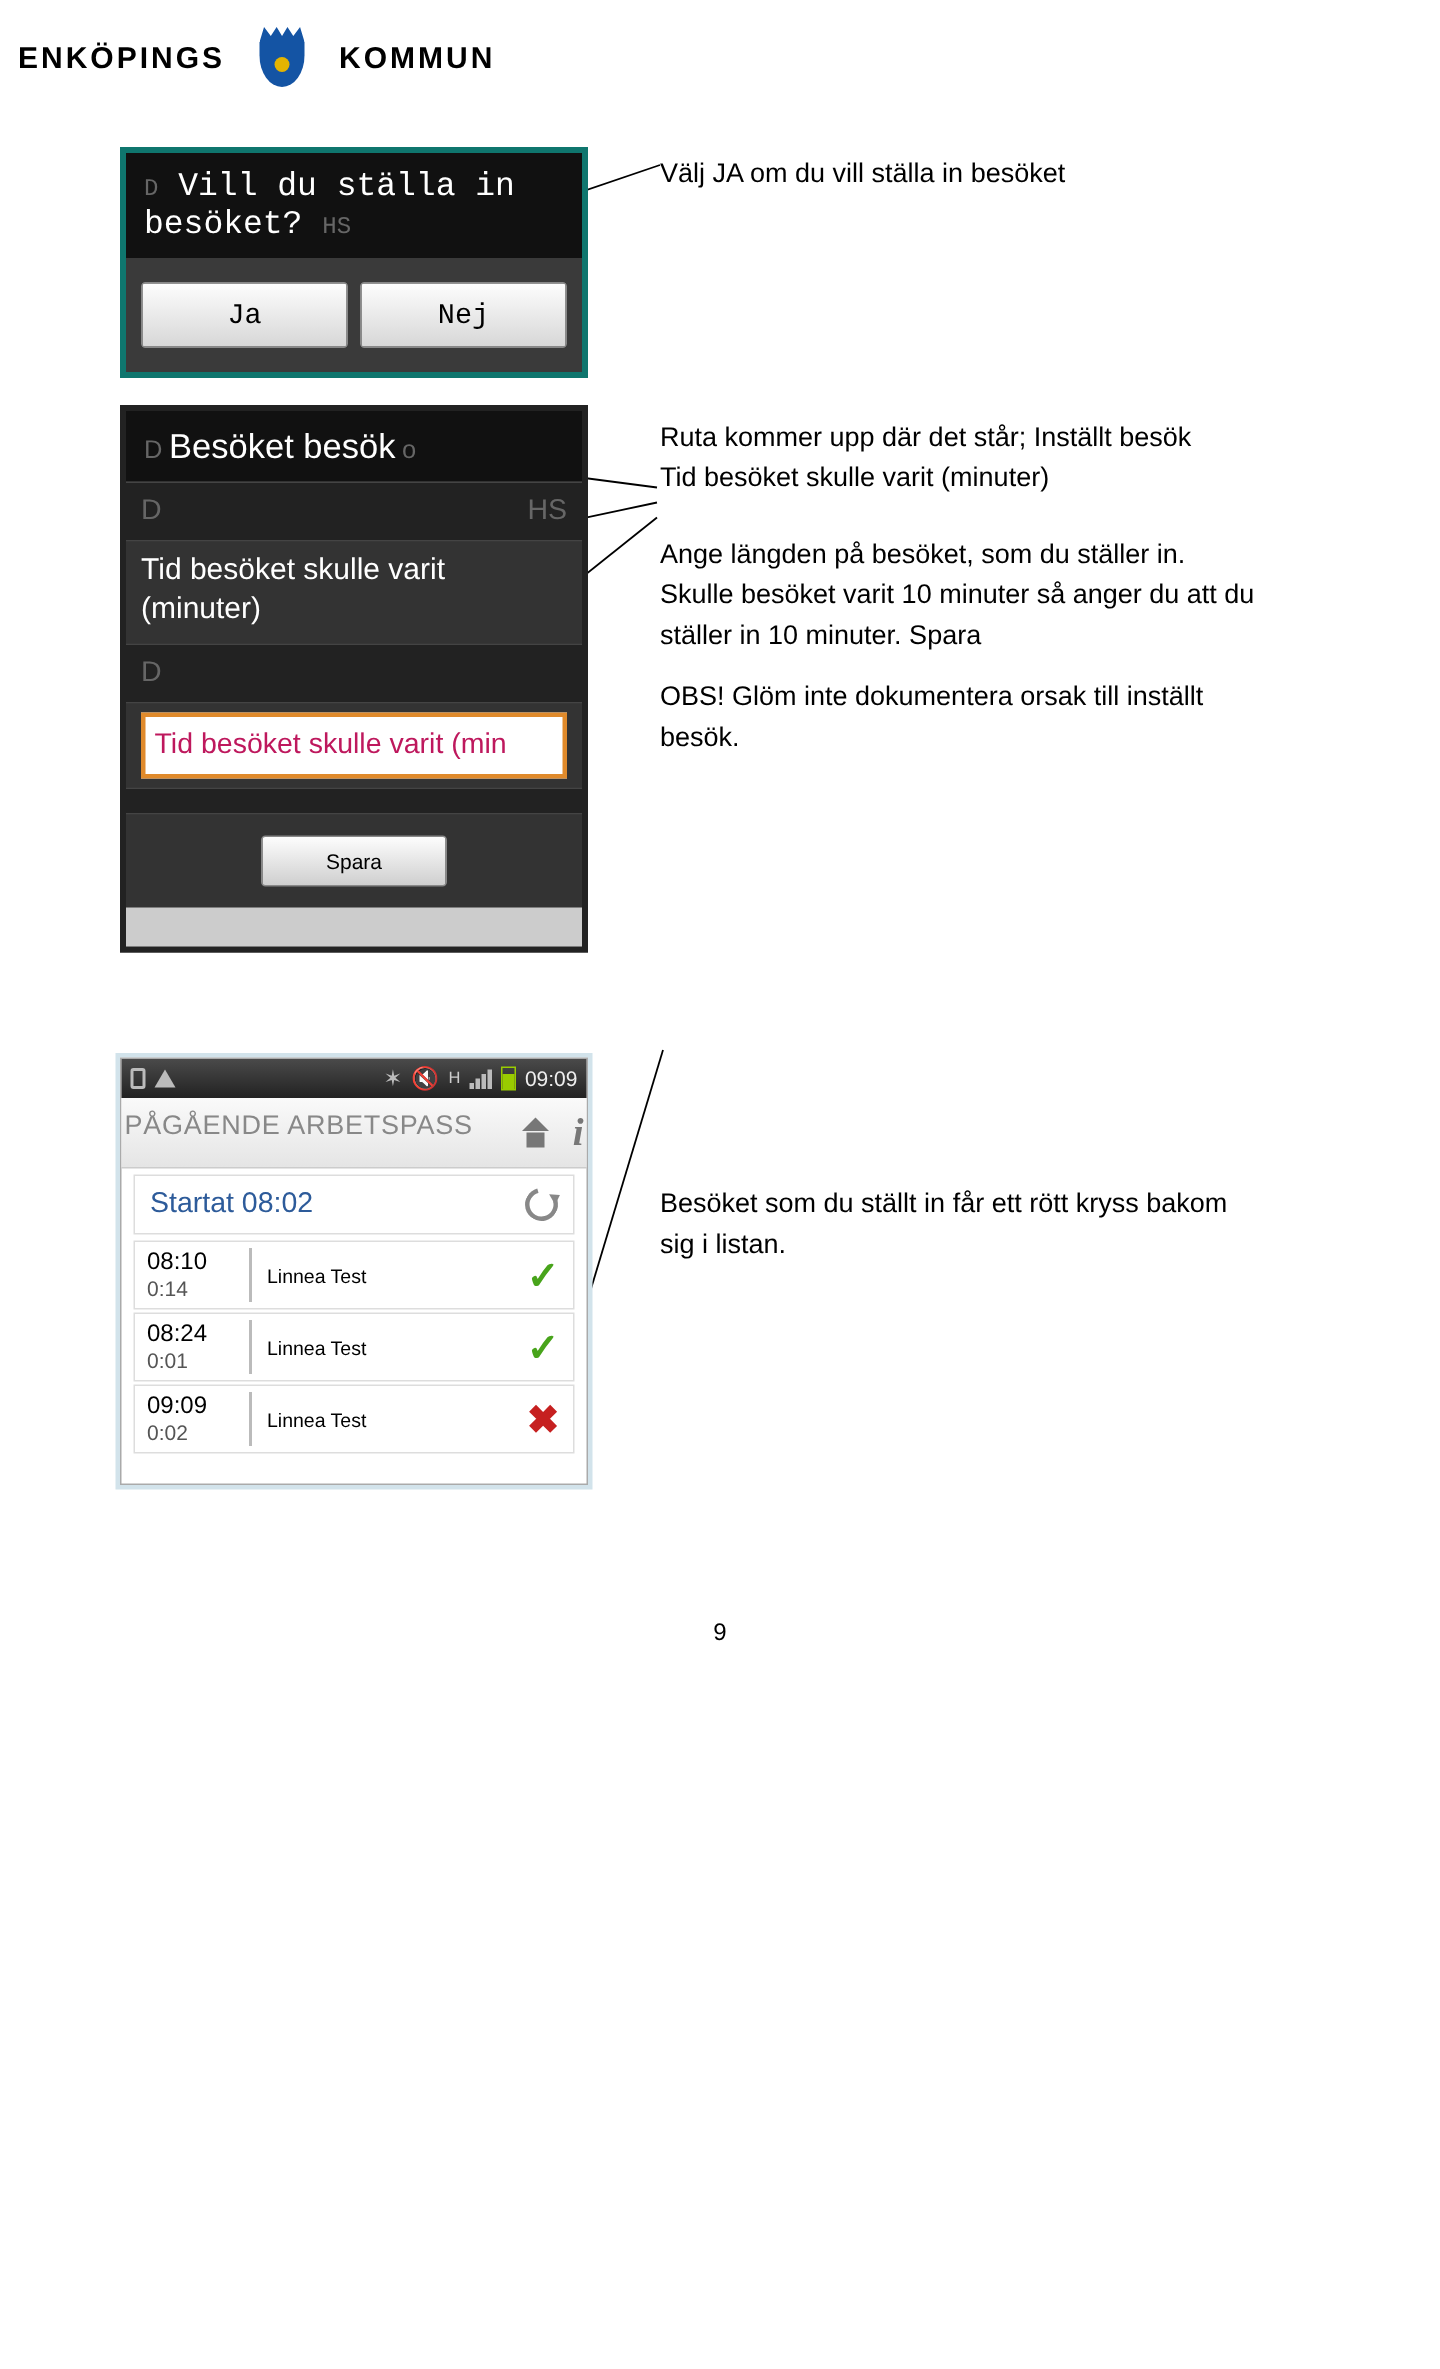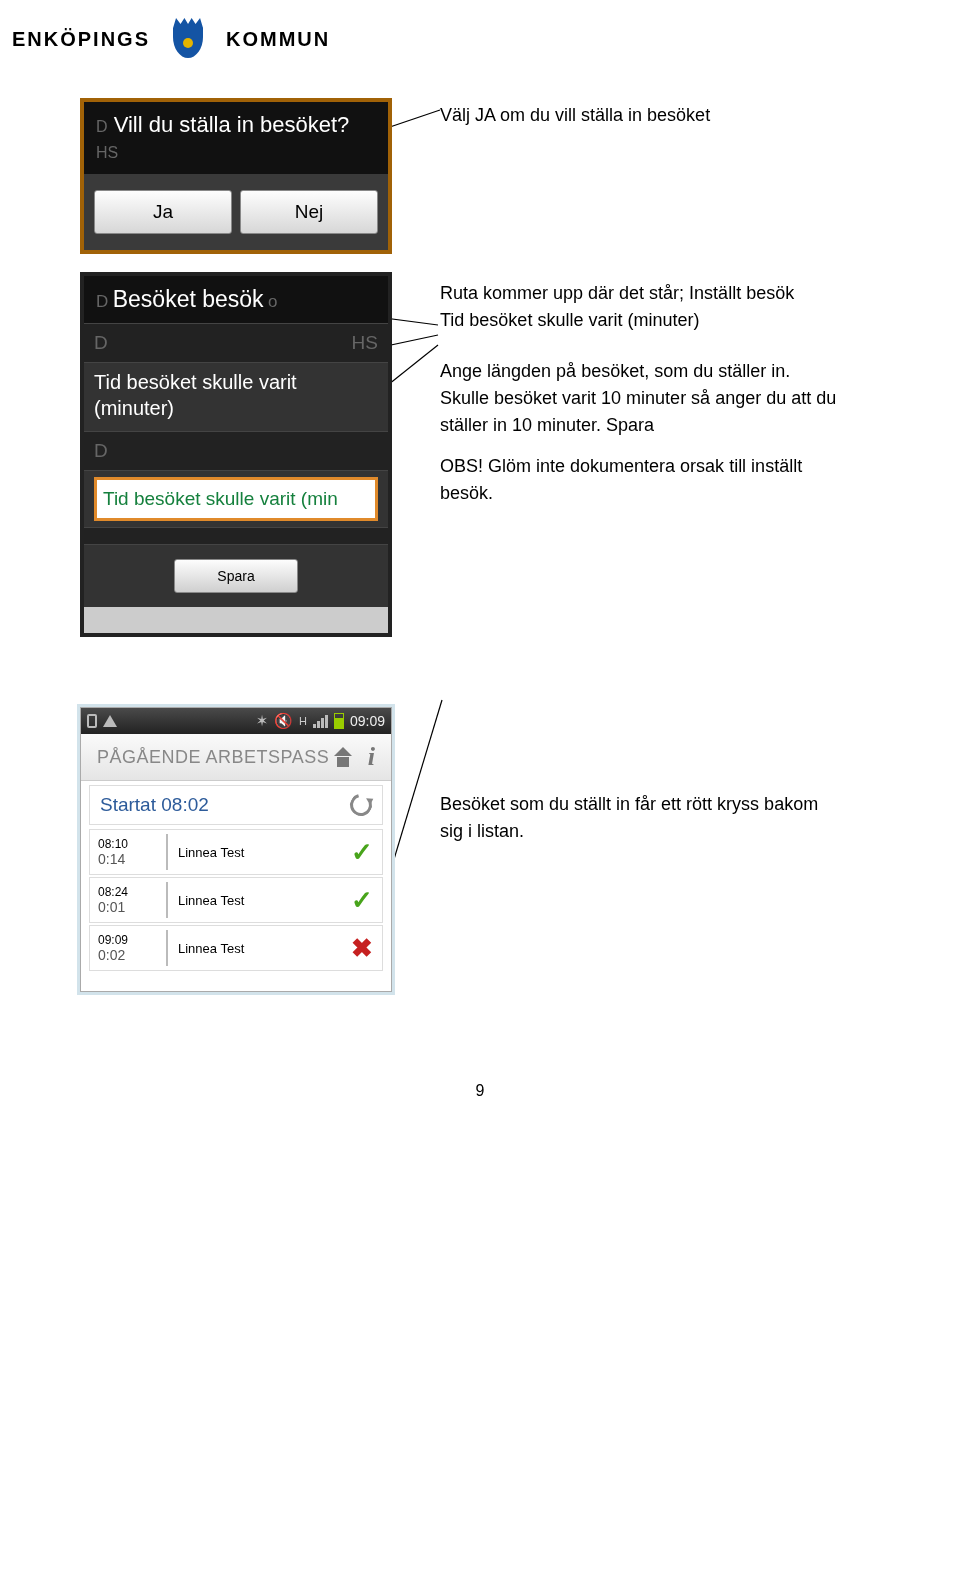--- a/index.html
+++ b/index.html
@@ -30,21 +30,21 @@
   .crest-dot{width:10px;height:10px;background:#e4b400;border-radius:50%;}
 
   
   .content { position: relative; padding-top: 30px; }
   .row { position: relative; }
   .phone-col { padding-left: 80px; }
   .text-col { position: absolute; left: 440px; width: 400px; font-size: 18px; line-height: 1.5; }
 
   
   .phone1 {
-    width: 312px; background:#ccc; border:4px solid #a16207;
+    width: 312px; background:#ccc; border:4px solid #0f766e;font-family:Liberation Mono, monospace;
   }
   .phone1 .dlg-title{
     background:#111;color:#fff;font-size:22px;padding:10px 12px;
   }
   .phone1 .dlg-title .faint{color:#666;font-size:16px;}
   .phone1 .btnbar{display:flex;gap:8px;padding:16px 10px;background:#3a3a3a;}
   .phone1 .btn{
     flex:1;background:linear-gradient(#fdfdfd,#d7d7d7);
     border:1px solid #888;border-radius:3px;padding:10px 0;
     text-align:center;font-size:19px;
@@ -54,21 +54,21 @@
   .phone2{
     width:312px;background:#333;border:4px solid #222;margin-top:18px;
   }
   .phone2 .hdr{background:#111;color:#fff;padding:10px 12px;}
   .phone2 .hdr .big{font-size:23px;}
   .phone2 .hdr .faint{color:#666;font-size:17px;}
   .phone2 .info{color:#fff;font-size:20px;padding:6px 10px 10px;line-height:1.3;}
   .phone2 .darkrow{background:#222;color:#666;font-size:19px;padding:8px 10px;border-top:1px solid #444;border-bottom:1px solid #444;}
   .phone2 .inp{margin:6px 10px;}
   .phone2 .inp input{
-    width:100%;font-size:19px;padding:8px 6px;color:#15803d;
+    width:100%;font-size:19px;padding:8px 6px;color:#be185d;
     border:3px solid #e08a2b;background:#fff;
   }
   .phone2 .sparabar{padding:14px 0;display:flex;justify-content:center;}
   .phone2 .spara{
     background:linear-gradient(#fdfdfd,#cfcfcf);border:1px solid #888;
     border-radius:3px;padding:8px 42px;font-size:14px;
   }
   .phone2 .greyfoot{height:26px;background:#ccc;}
 
   
@@ -85,22 +85,22 @@
   .sb-usb{width:10px;height:14px;border:2px solid #bbb;border-radius:2px;}
   .sb-share{width:0;height:0;border-left:7px solid transparent;border-right:7px solid transparent;border-bottom:12px solid #bbb;}
   .sb-bt{color:#bbb;font-size:15px;}
   .sb-sig{display:flex;align-items:flex-end;gap:1px;}
   .sb-sig span{width:3px;background:#bbb;}
   .sb-sig span:nth-child(1){height:4px}.sb-sig span:nth-child(2){height:7px}
   .sb-sig span:nth-child(3){height:10px}.sb-sig span:nth-child(4){height:13px}
   .sb-bat{width:10px;height:16px;border:1px solid #9c0;position:relative;}
   .sb-bat::after{content:"";position:absolute;bottom:0;left:0;right:0;height:70%;background:#9c0;}
   .appbar{
-    background:linear-gradient(#fafafa,#e5e5e5);display:flex;align-items:center;
-    justify-content:space-between;padding:8px 16px;border-bottom:1px solid #ccc;
+    background:linear-gradient(#fafafa,#e5e5e5);display:flex;align-items:flex-start;
+    justify-content:space-between;padding:8px 2px;border-bottom:1px solid #ccc;
   }
   .appbar .title{color:#888;font-size:18px;letter-spacing:0.5px;}
   .appbar .icons{display:flex;gap:14px;align-items:center;}
   .home-ico{width:22px;height:20px;position:relative;}
   .home-ico::before{content:"";position:absolute;top:0;left:2px;width:0;height:0;
     border-left:9px solid transparent;border-right:9px solid transparent;border-bottom:9px solid #777;}
   .home-ico::after{content:"";position:absolute;bottom:0;left:5px;width:12px;height:10px;background:#777;}
   .info-ico{font-family:serif;font-style:italic;font-weight:700;font-size:26px;color:#777;}
   .list{padding:4px 8px 18px;}
   .startat{
@@ -111,21 +111,21 @@
   .refresh-ico{width:22px;height:22px;border:3px solid #888;border-radius:50%;
     border-top-color:transparent;transform:rotate(30deg);position:relative;}
   .refresh-ico::after{content:"";position:absolute;top:-4px;right:-2px;width:0;height:0;
     border-left:4px solid transparent;border-right:4px solid transparent;border-bottom:6px solid #888;
     transform:rotate(30deg);}
   .visitrow{
     border:1px solid #ddd;display:flex;align-items:center;padding:4px 8px;
     margin-bottom:2px;gap:10px;
   }
   .visitrow .timecol{width:58px;text-align:left;}
-  .visitrow .timecol .t1{font-size:12px;}
+  .visitrow .timecol .t1{font-size:16px;}
   .visitrow .timecol .t2{font-size:14px;color:#555;}
   .visitrow .sep{width:2px;height:36px;background:#bbb;}
   .visitrow .name{font-size:13px;flex:1;}
   .visitrow .mark{font-size:26px;font-weight:900;width:24px;text-align:center;}
   .mark-ok{color:#48a41b;}
   .mark-x{color:#c62020;}
 
   
   svg.arrows{position:absolute;top:0;left:0;pointer-events:none;}
 

